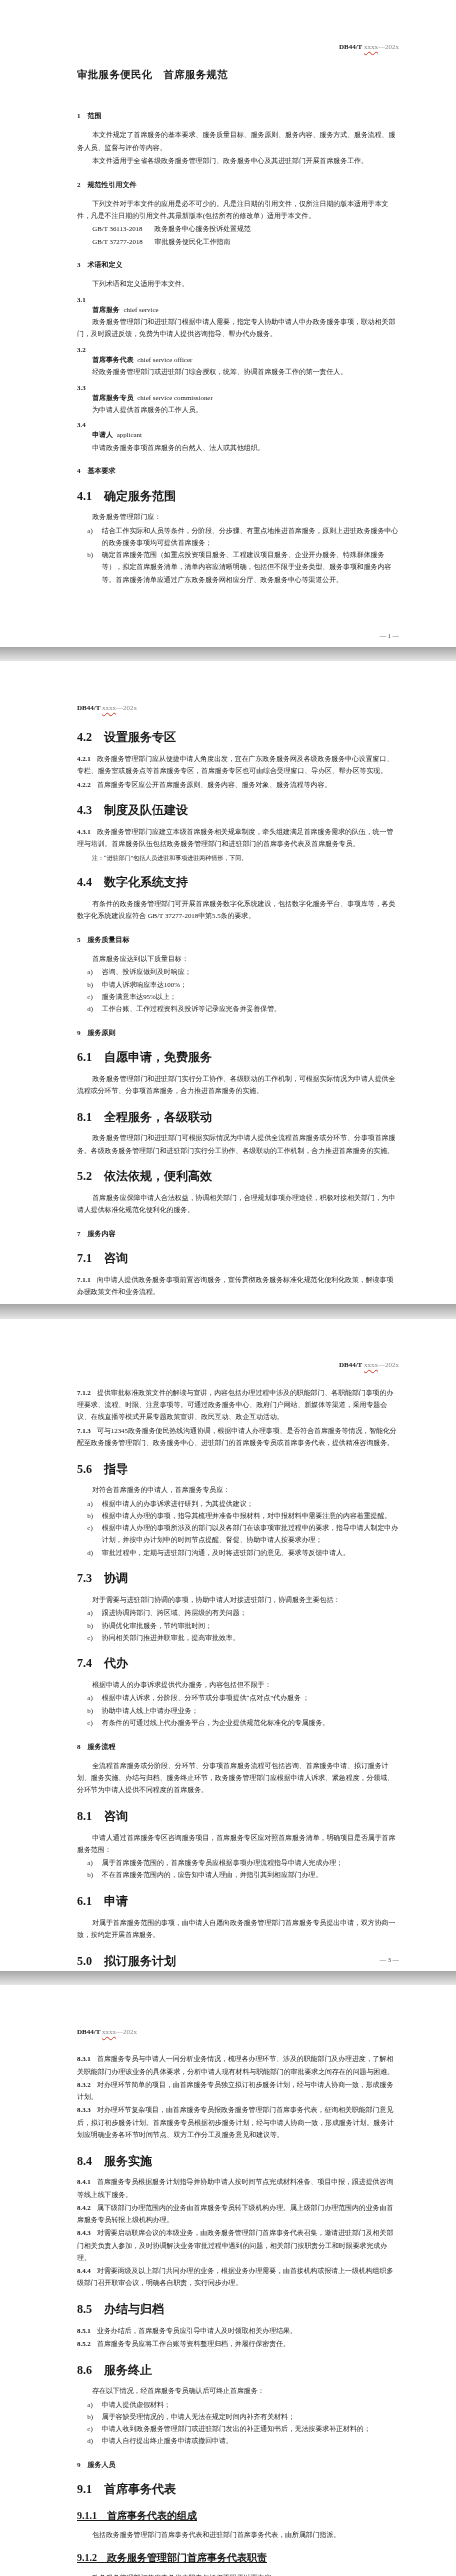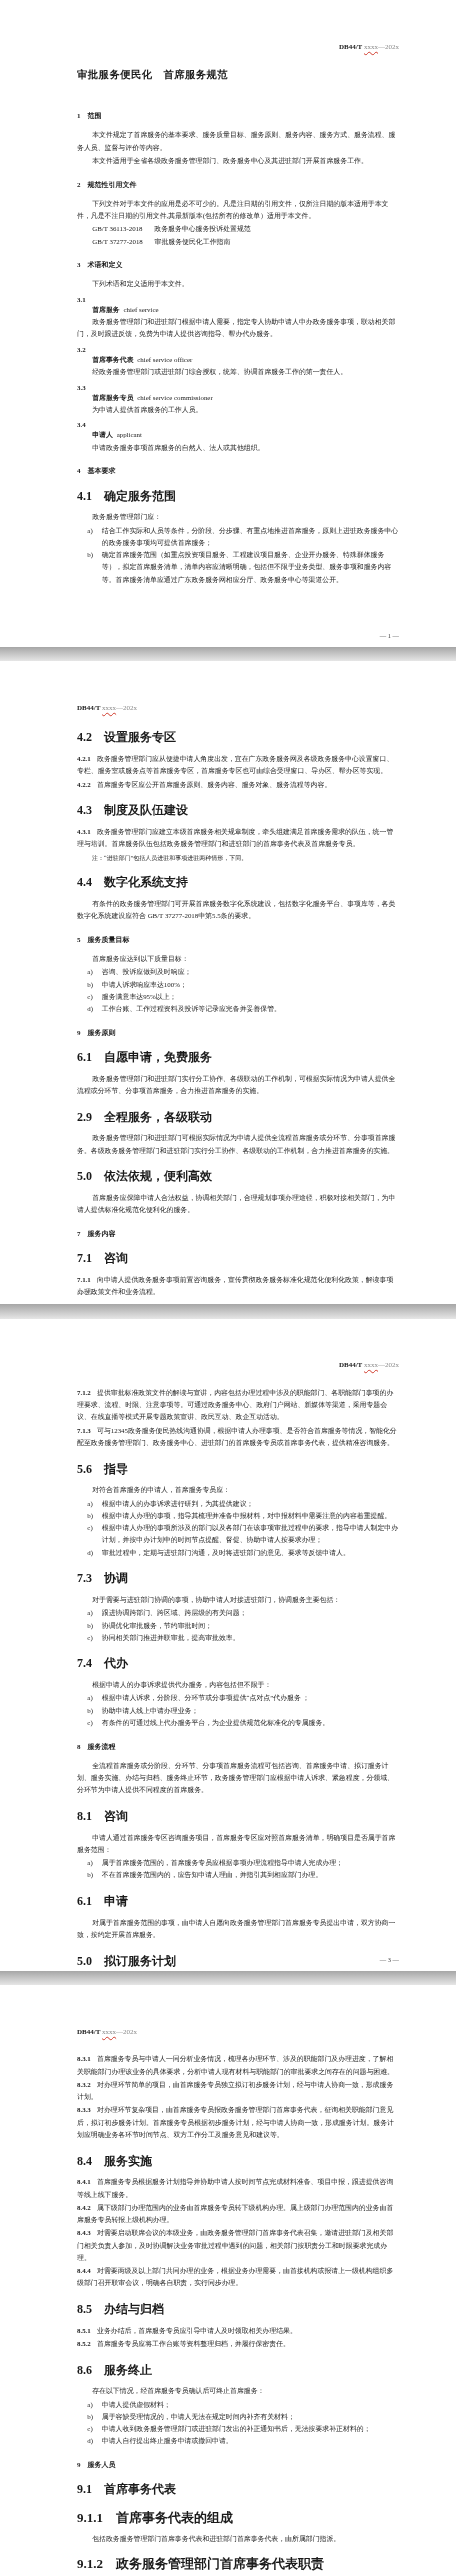--- a/index.html
+++ b/index.html
@@ -18,21 +18,21 @@
   .code{font-weight:bold;}
   .gray{color:#8a8a8a;}
   .squiggle{
     text-decoration-line:underline;text-decoration-style:wavy;
     text-decoration-color:#d03a2b;text-decoration-thickness:0.5px;
     text-underline-offset:1.5px;
   }
   .doc-title{font-weight:bold;font-size:10.3px;letter-spacing:0.5px;margin:15.5px 0 29px;}
   .h1{font-weight:bold;font-size:7px;margin:12.4px 0 8.2px;}
   .h2{font-weight:bold;font-size:12px;margin:11.3px 0 6.7px;}
-  .h3{font-weight:bold;font-size:13px;margin:10.3px 0 6.2px;}
+  .h3{font-weight:bold;font-size:10px;margin:10.3px 0 6.2px;text-decoration:underline;}
   .para{font-size:6.9px;line-height:1.78;text-indent:2.2em;margin:0 0 1px;}
   .numpara{font-size:6.9px;line-height:1.78;margin:0 0 1px;}
   .numpara .num{font-weight:bold;margin-right:0.9em;}
   .termno{font-weight:bold;font-size:6.9px;margin:5.2px 0 1px;}
   .term{font-size:6.9px;line-height:1.78;text-indent:2.2em;font-weight:bold;margin:0;}
   .term .en{font-weight:normal;margin-left:0.55em;}
   .ref{font-size:6.9px;line-height:1.78;text-indent:2.2em;margin:0;}
   .ref .rcode{margin-right:1.7em;}
   .li{font-size:6.9px;line-height:1.78;display:flex;margin:0;}
   .li .lab{flex:none;width:2.1em;padding-left:1.5em;}
@@ -110,23 +110,23 @@
           <span class="lab">c)</span>
           <div class="txt">服务满意率达95%以上；</div>
         </div>
         <div class="li">
           <span class="lab">d)</span>
           <div class="txt">工作台账、工作过程资料及投诉等记录应完备并妥善保管。</div>
         </div>
         <div class="h1">9　服务原则</div>
         <div class="h2">6.1　自愿申请，免费服务</div>
         <div class="para">政务服务管理部门和进驻部门实行分工协作、各级联动的工作机制，可根据实际情况为申请人提供全流程或分环节、分事项首席服务，合力推进首席服务的实施。</div>
-        <div class="h2">2.9　全程服务，各级联动</div>
+        <div class="h2">8.1　全程服务，各级联动</div>
         <div class="para">政务服务管理部门和进驻部门可根据实际情况为申请人提供全流程首席服务或分环节、分事项首席服务。各级政务服务管理部门和进驻部门实行分工协作、各级联动的工作机制，合力推进首席服务的实施。</div>
-        <div class="h2">5.0　依法依规，便利高效</div>
+        <div class="h2">5.2　依法依规，便利高效</div>
         <div class="para">首席服务应保障申请人合法权益，协调相关部门，合理规划事项办理途径，积极对接相关部门，为申请人提供标准化规范化便利化的服务。</div>
         <div class="h1">7　服务内容</div>
         <div class="h2">7.1　咨询</div>
         <div class="numpara"><span class="num">7.1.1</span><span class="txt">向申请人提供政务服务事项前置咨询服务，宣传贯彻政务服务标准化规范化便利化政策，解读事项办理政策文件和业务流程。</span></div>
       </div>
       <div class="page-footer ph-left">— 2 —</div>
     </div>
     <div class="gap"></div>
     <div class="page" style="height: 652px;">
       <div class="page-header ph-right"><span class="code">DB44/T</span>&nbsp;<span class="gray squiggle">xxxx</span><span class="gray">—202x</span></div>

